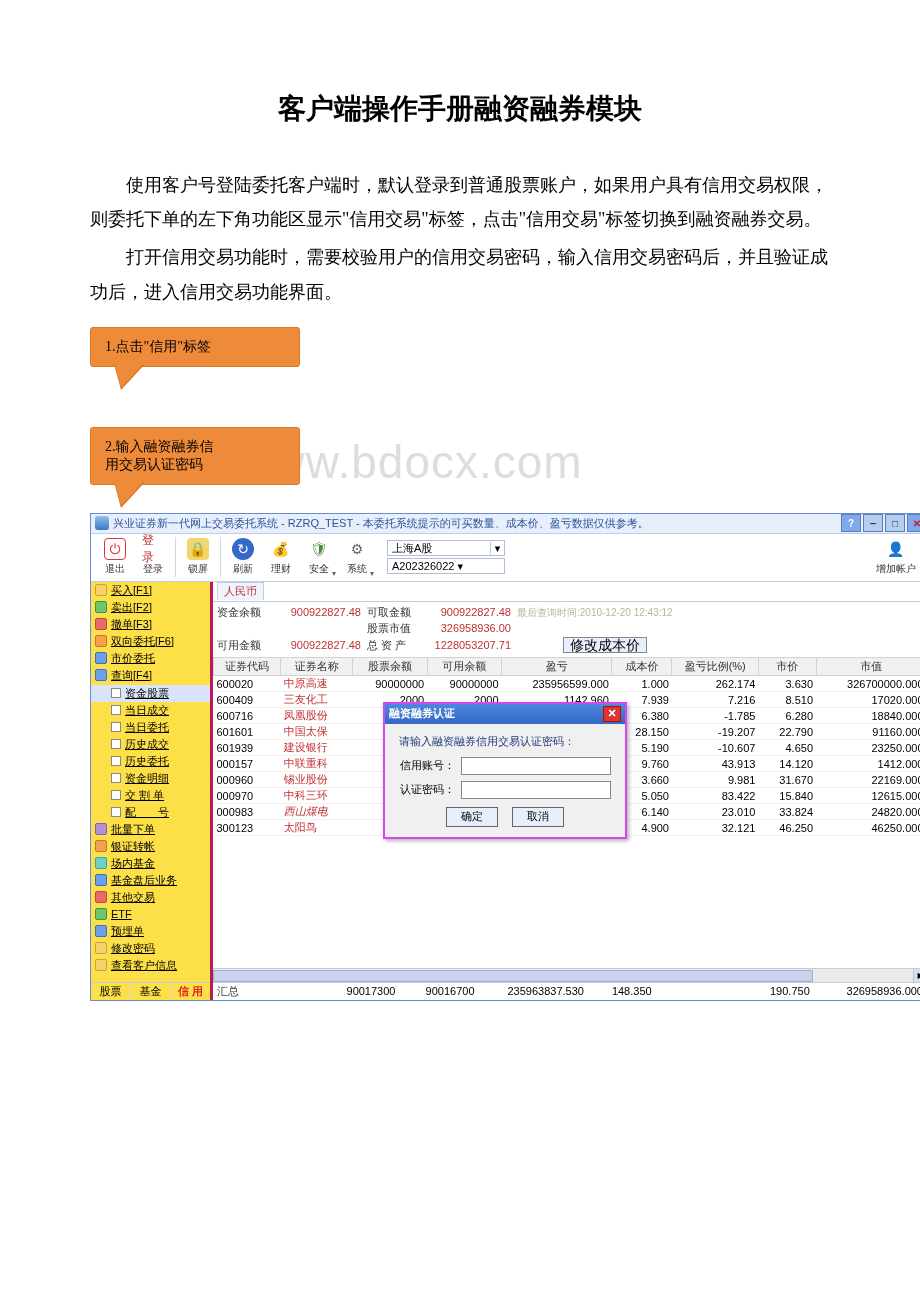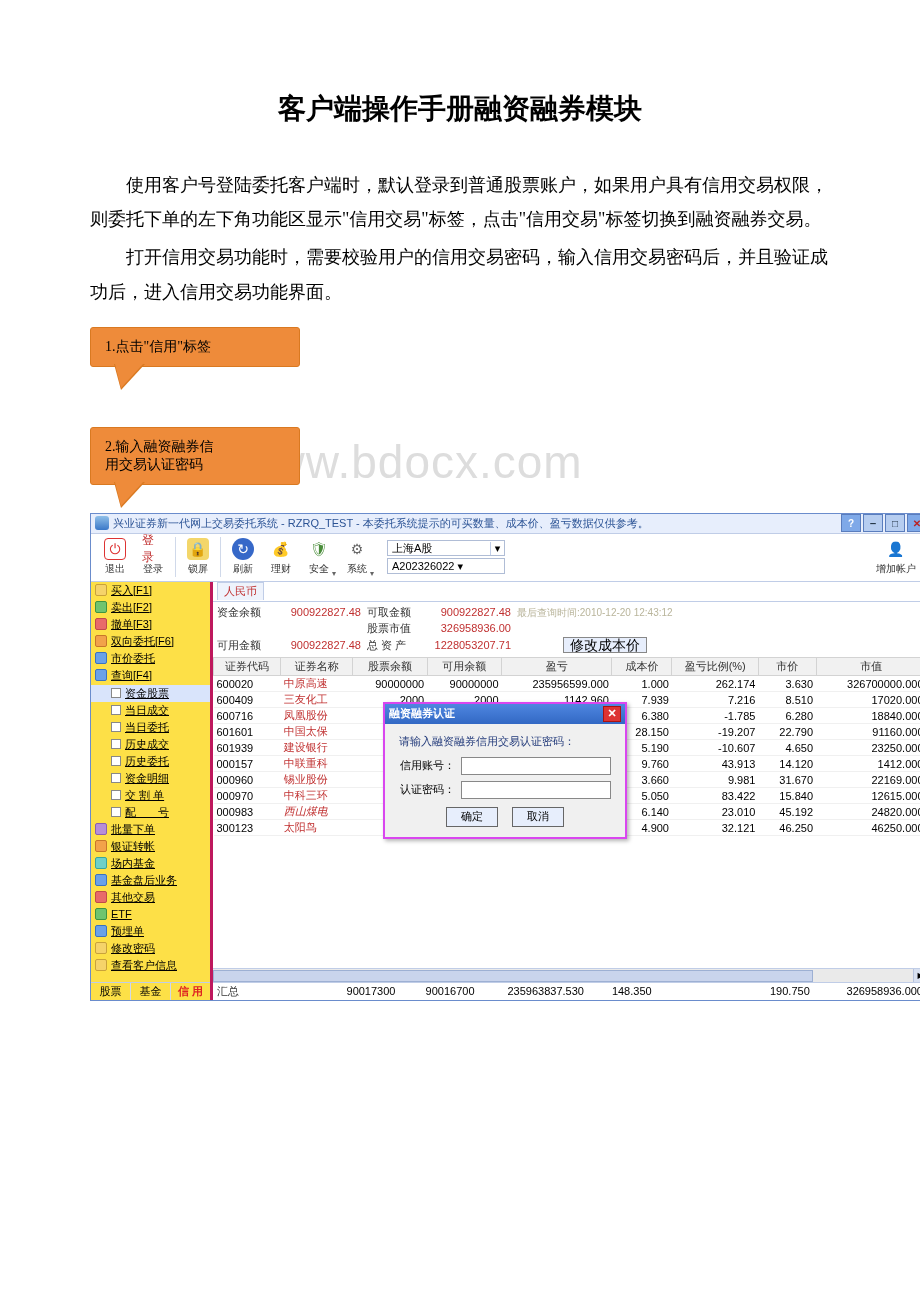--- a/index.html
+++ b/index.html
@@ -429,21 +429,21 @@
                   <td class="r" style="width: 92px;">12615.000</td>
                 </tr>
                 <tr>
                   <td style="width: 56px;">000983</td>
                   <td class="name" style="width: 60px; font-style: italic;">西山煤电</td>
                   <td class="r" style="width: 62px;"></td>
                   <td class="r" style="width: 62px;"></td>
                   <td class="r" style="width: 92px;"></td>
                   <td class="r" style="width: 50px;">6.140</td>
                   <td class="r" style="width: 72px;">23.010</td>
-                  <td class="r" style="width: 48px;">45.192</td>
+                  <td class="r" style="width: 48px;">33.824</td>
                   <td class="r" style="width: 92px;">24820.000</td>
                 </tr>
                 <tr>
                   <td style="width: 56px;">300123</td>
                   <td class="name" style="width: 60px;">太阳鸟</td>
                   <td class="r" style="width: 62px;"></td>
                   <td class="r" style="width: 62px;"></td>
                   <td class="r" style="width: 92px;"></td>
                   <td class="r" style="width: 50px;">4.900</td>
                   <td class="r" style="width: 72px;">32.121</td>

